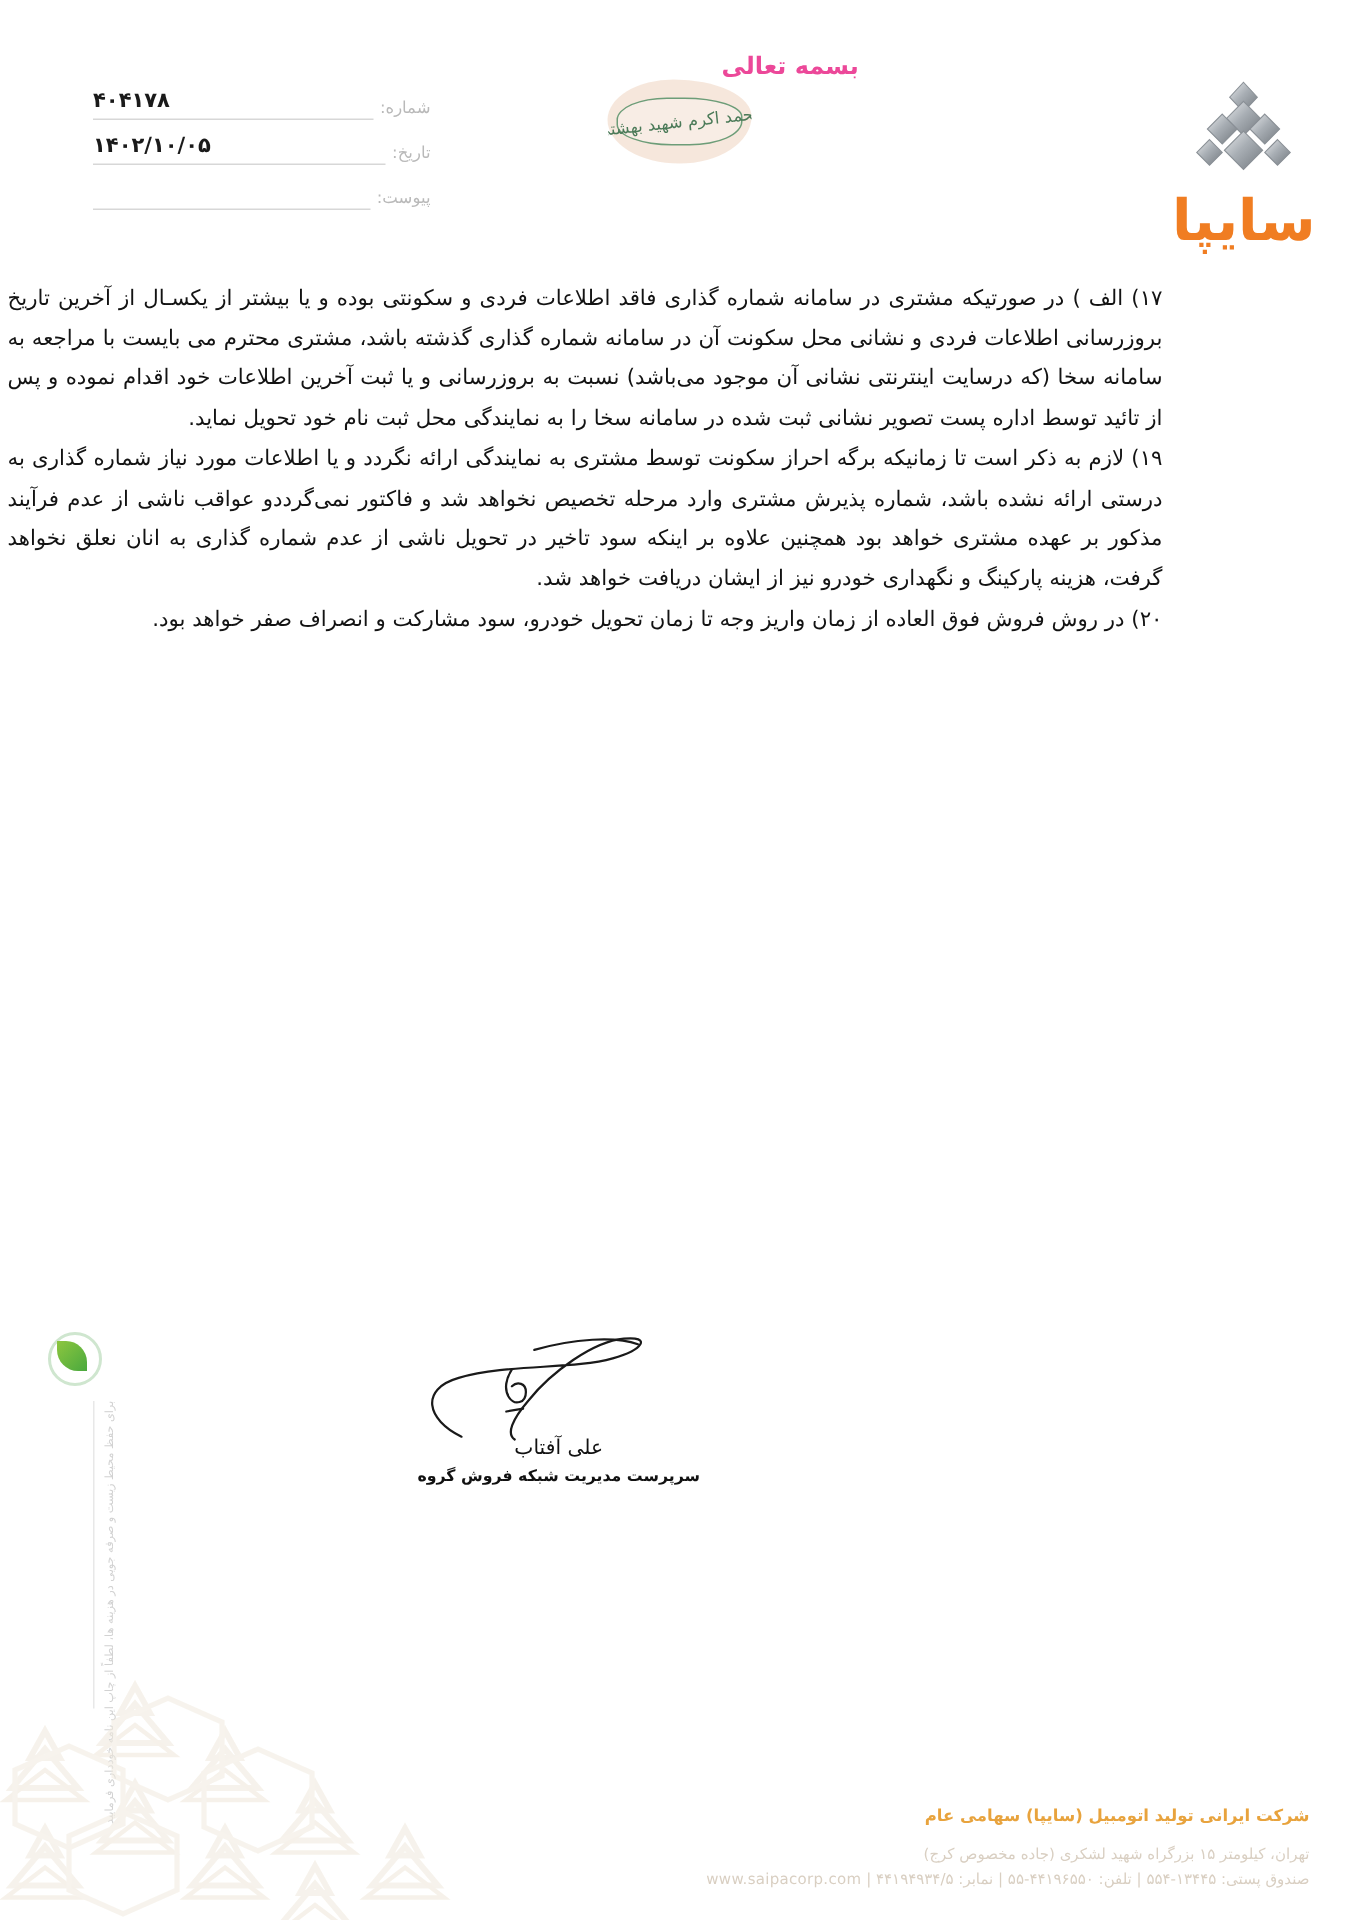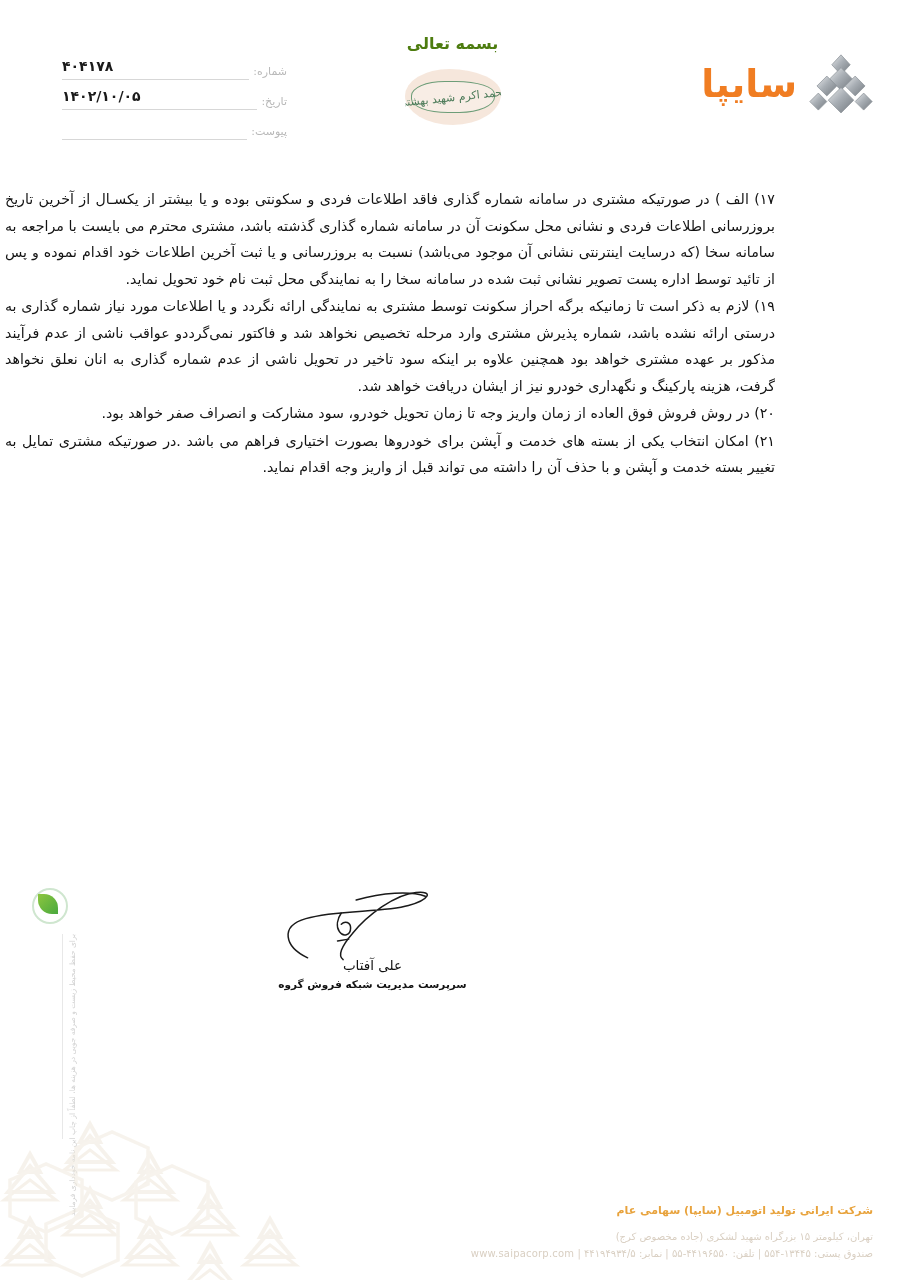--- a/index.html
+++ b/index.html
@@ -25,21 +25,21 @@
     width: 905px;
     height: 165px;
   }
 
   
   .logo-block {
     position: absolute;
     top: 52px;
     right: 28px;
     display: flex;
-    flex-direction: row;
+    flex-direction: column;
     align-items: center;
     gap: 8px;
   }
   .logo-mark {
     width: 72px;
     height: 68px;
     position: relative;
   }
   .logo-wordmark {
     font-size: 38px;
@@ -55,22 +55,22 @@
     position: absolute;
     top: 34px;
     left: 0; right: 0;
     margin: 0 auto;
     width: 240px;
     text-align: center;
   }
   .besmeh {
     font-size: 16px;
     font-weight: bold;
-    color: #4d7c0f;
-    margin-bottom: 16px;
+    color: #ec4899;
+    text-align: right;
   }
   .seal {
     width: 96px;
     height: 56px;
     margin: 0 auto;
     position: relative;
   }
   .seal-blob {
     position: absolute;
     inset: 0;
@@ -323,21 +323,20 @@
         <span class="meta-value"></span>
       </span>
     </div>
   </div>
 </div>
 
 <div class="content">
   <p class="clause">۱۷) الف ) در صورتیکه مشتری در سامانه شماره گذاری فاقد اطلاعات فردی و سکونتی بوده و یا بیشتر از یکسـال از آخرین تاریخ بروزرسانی اطلاعات فردی و نشانی محل سکونت آن در سامانه شماره گذاری گذشته باشد، مشتری محترم می بایست با مراجعه به سامانه سخا (که درسایت اینترنتی نشانی آن موجود می‌باشد) نسبت به بروزرسانی و یا ثبت آخرین اطلاعات خود اقدام نموده و پس از تائید توسط اداره پست تصویر نشانی ثبت شده در سامانه سخا را به نمایندگی محل ثبت نام خود تحویل نماید.</p>
   <p class="clause">۱۹) لازم به ذکر است تا زمانیکه برگه احراز سکونت توسط مشتری به نمایندگی ارائه نگردد و یا اطلاعات مورد نیاز شماره گذاری به درستی ارائه نشده باشد، شماره پذیرش مشتری وارد مرحله تخصیص نخواهد شد و فاکتور نمی‌گرددو عواقب ناشی از عدم فرآیند مذکور بر عهده مشتری خواهد بود همچنین علاوه بر اینکه سود تاخیر در تحویل ناشی از عدم شماره گذاری به انان نعلق نخواهد گرفت، هزینه پارکینگ و نگهداری خودرو نیز از ایشان دریافت خواهد شد.</p>
   <p class="clause">۲۰) در روش فروش فوق العاده از زمان واریز وجه تا زمان تحویل خودرو، سود مشارکت و انصراف صفر خواهد بود.</p>
-  <p class="clause">۲۱) امکان انتخاب یکی از بسته های خدمت و آپشن برای خودروها بصورت اختیاری فراهم می باشد .در صورتیکه مشتری تمایل به تغییر بسته خدمت و آپشن و با حذف آن را داشته می تواند قبل از واریز وجه اقدام نماید.</p>
 </div>
 
 <div class="signature">
   <div class="sig-scribble">
     <svg viewBox="0 0 260 90" width="260" height="84" style="display:block;margin:0 auto;" aria-hidden="true">
       <g fill="none" stroke="#1a1a1a" stroke-width="1.6" stroke-linecap="round">
         <path d="M60,78 C35,66 30,44 58,36 C92,26 140,30 168,22 C190,16 196,6 176,8 C154,10 124,32 108,52 C96,66 92,76 98,80"></path>
         <path d="M112,16 C140,8 170,6 186,12"></path>
         <path d="M96,30 C92,36 90,44 94,50 C98,56 106,54 106,46 C106,40 100,38 96,42"></path>
         <path d="M92,60 L104,58"></path>

